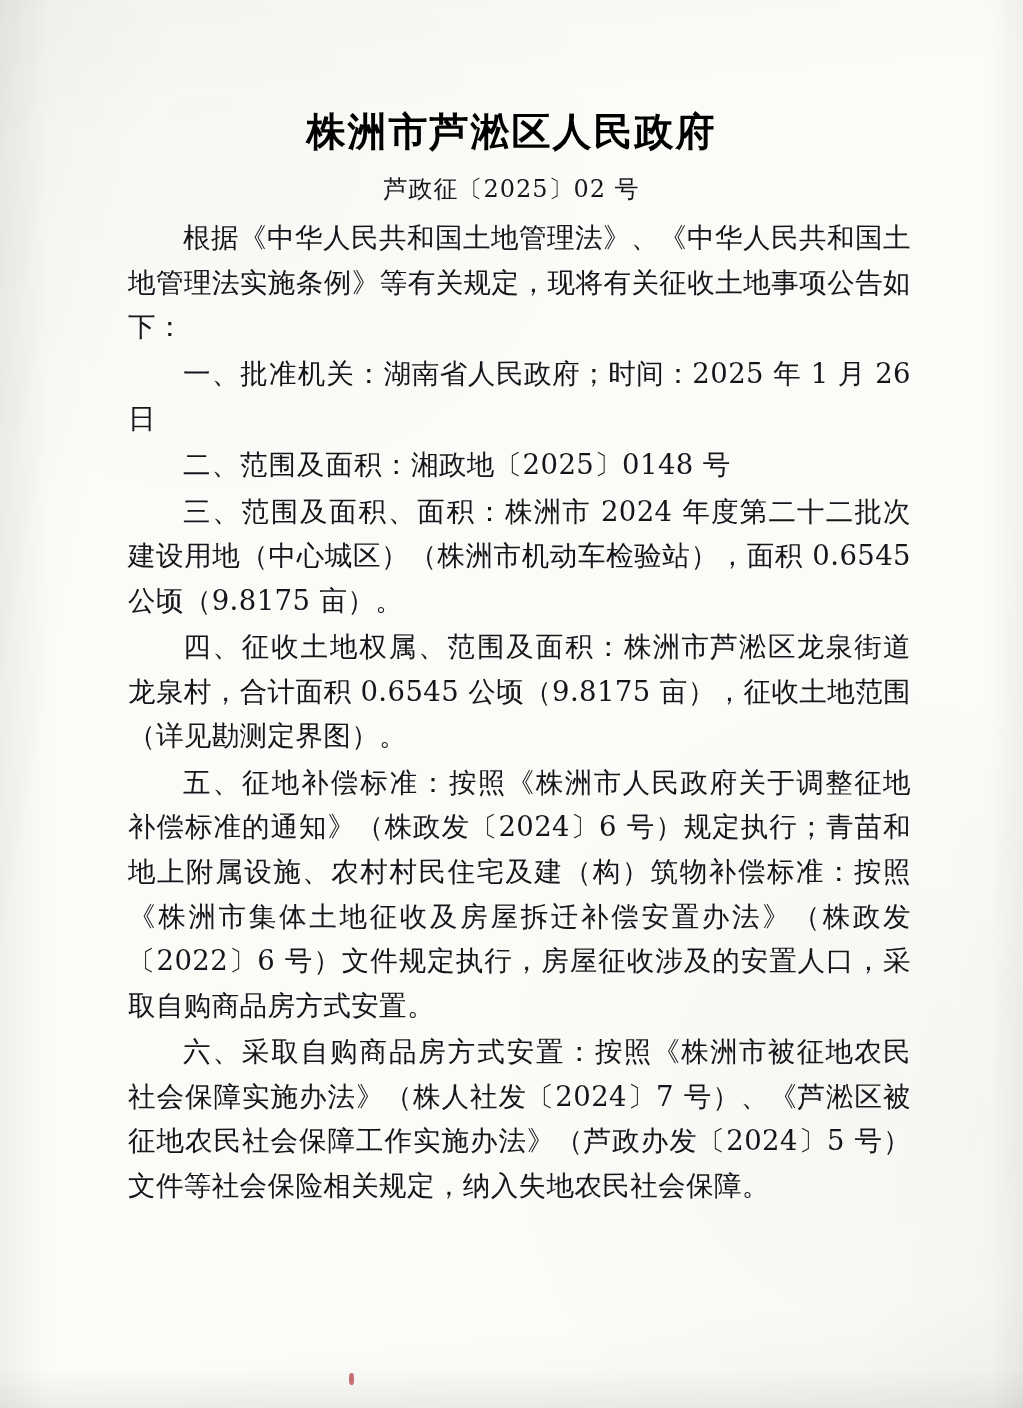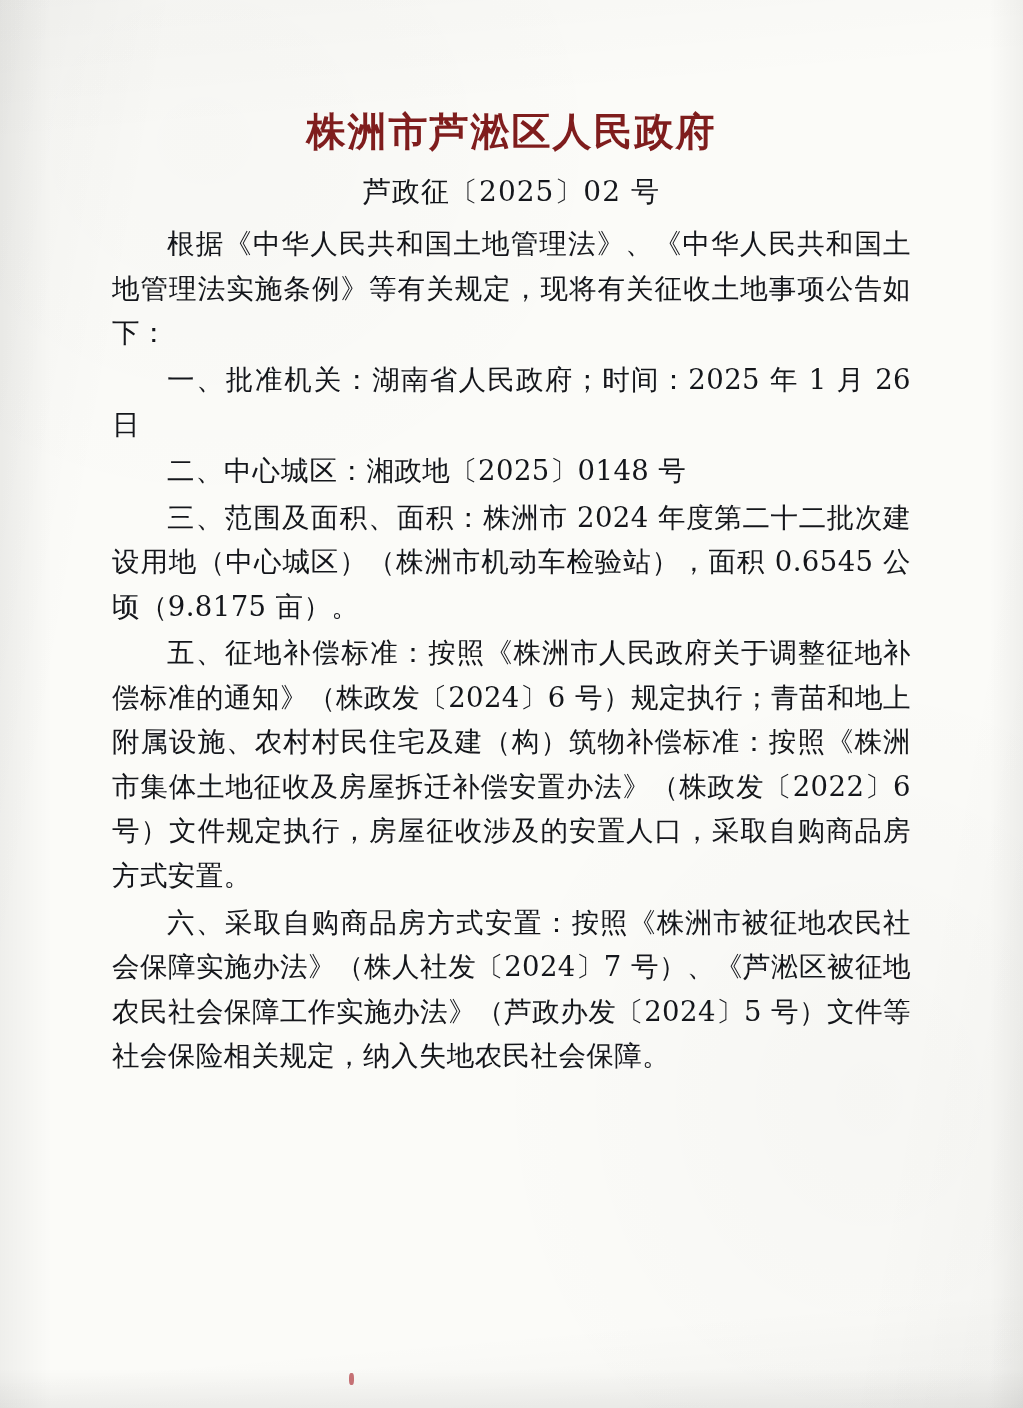--- a/index.html
+++ b/index.html
@@ -59,35 +59,35 @@
   .title-block {
     text-align: center;
     margin-bottom: 4px;
   }
   .title-line {
     font-family: Liberation Sans, sans-serif;
     font-weight: bold;
     font-size: 39px;
     letter-spacing: 2px;
     line-height: 1.42;
-    color: #7f1d1d;
+    color: #000000;
   }
   .doc-number {
     text-align: center;
-    font-size: 28px;
+    font-size: 24px;
     letter-spacing: 1px;
     margin-top: 14px;
     margin-bottom: 10px;
     color: #15171c;
   }
 
   p.para {
     font-size: 27.5px;
     line-height: 1.62;
-    margin: 0 0 2px 0;
+    margin: 0 0 2px 16px;
     text-indent: 2em;
     text-align: justify;
     text-justify: inter-ideograph;
     letter-spacing: 0.4px;
     color: #14161b;
   }
   p.para .lead {
     font-weight: normal;
     letter-spacing: 1px;
   }
@@ -124,27 +124,30 @@
 
   <p class="para">
     <span class="lead"></span><span>根据《中华人民共和国土地管理法》、《中华人民共和国土地管理法实施条例》等有关规定，现将有关征收土地事项公告如下：</span>
   </p>
 
   <p class="para">
     <span class="lead">一、批准机关：</span><span>湖南省人民政府；时间：2025 年 1 月 26 日</span>
   </p>
 
   <p class="para">
-    <span class="lead">二、中心城区：</span><span>湘政地〔2025〕0148 号</span>
+    <span class="lead">二、范围及面积：</span><span>湘政地〔2025〕0148 号</span>
   </p>
 
   <p class="para">
     <span class="lead">三、范围及面积、面积：</span><span>株洲市 2024 年度第二十二批次建设用地（中心城区）（株洲市机动车检验站），面积 0.6545 公顷（9.8175 亩）。</span>
   </p>
 
+  <p class="para">
+    <span class="lead">四、征收土地权属、范围及面积：</span><span>株洲市芦淞区龙泉街道龙泉村，合计面积 0.6545 公顷（9.8175 亩），征收土地范围（详见勘测定界图）。</span>
+  </p>
 
   <p class="para">
     <span class="lead">五、征地补偿标准：</span><span>按照《株洲市人民政府关于调整征地补偿标准的通知》（株政发〔2024〕6 号）规定执行；青苗和地上附属设施、农村村民住宅及建（构）筑物补偿标准：按照《株洲市集体土地征收及房屋拆迁补偿安置办法》（株政发〔2022〕6 号）文件规定执行，房屋征收涉及的安置人口，采取自购商品房方式安置。</span>
   </p>
 
   <p class="para">
     <span class="lead">六、采取自购商品房方式安置：</span><span>按照《株洲市被征地农民社会保障实施办法》（株人社发〔2024〕7 号）、《芦淞区被征地农民社会保障工作实施办法》（芦政办发〔2024〕5 号）文件等社会保险相关规定，纳入失地农民社会保障。</span>
   </p>
 
 </div>

